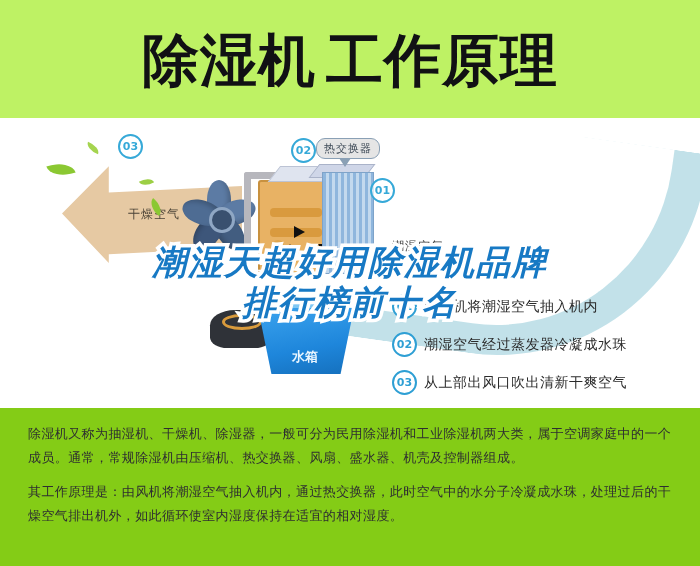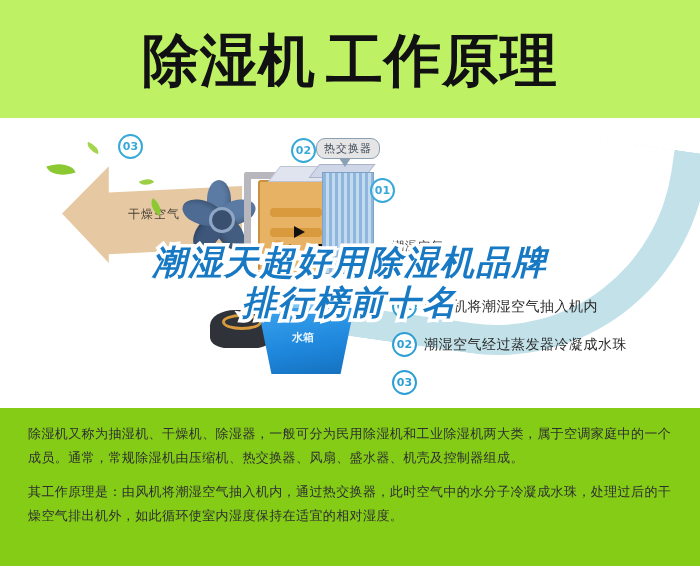--- a/index.html
+++ b/index.html
@@ -105,21 +105,21 @@
   
   .compressor{position:absolute;left:210px;top:192px;width:62px;height:38px;
     background:#2f3238;border-radius:40% 40% 28% 28%;}
   .compressor:after{content:"";position:absolute;left:12px;top:4px;width:34px;height:10px;
     border:3px solid #d89a3c;border-radius:50%;}
   .tank{position:absolute;left:258px;top:190px;width:96px;height:66px;
     background:linear-gradient(170deg,#3ba3ee 0%,#1e86db 60%,#1570bd 100%);
     clip-path:polygon(0% 0%,100% 0%,86% 100%,14% 100%);}
   .tank-top{position:absolute;left:258px;top:182px;width:96px;height:16px;
     background:#7fc7f3;border-radius:50%;}
-  .tank-label{position:absolute;left:292px;top:212px;font-size:11px;color:#eaf6ff;font-weight:bold;}
+  .tank-label{position:absolute;left:292px;top:230px;font-size:13px;color:#eaf6ff;font-weight:bold;}
 
   
   .badge{
     position:absolute;width:21px;height:21px;border-radius:50%;
     border:2px solid #36a9d8;color:#36a9d8;
     font-size:11px;font-weight:bold;display:flex;align-items:center;justify-content:center;
     background:rgba(255,255,255,.75);
   }
   .badge.b03{left:118px;top:16px;}
   .badge.b02{left:291px;top:20px;}
@@ -235,20 +235,21 @@
       <div class="step">
         <div class="num">01</div>
         <div class="txt">由风机将潮湿空气抽入机内</div>
       </div>
       <div class="step">
         <div class="num">02</div>
         <div class="txt">潮湿空气经过蒸发器冷凝成水珠</div>
       </div>
       <div class="step">
         <div class="num">03</div>
+        <div class="txt">从上部出风口吹出清新干爽空气</div>
       </div>
     </div>
   </div>
 
   <div class="overlay">
     <div class="ov-wrap">
       <div class="ov-line ov-back">潮湿天超好用除湿机品牌</div>
       <div class="ov-line ov-front">潮湿天超好用除湿机品牌</div>
     </div>
     <div class="ov-wrap">

